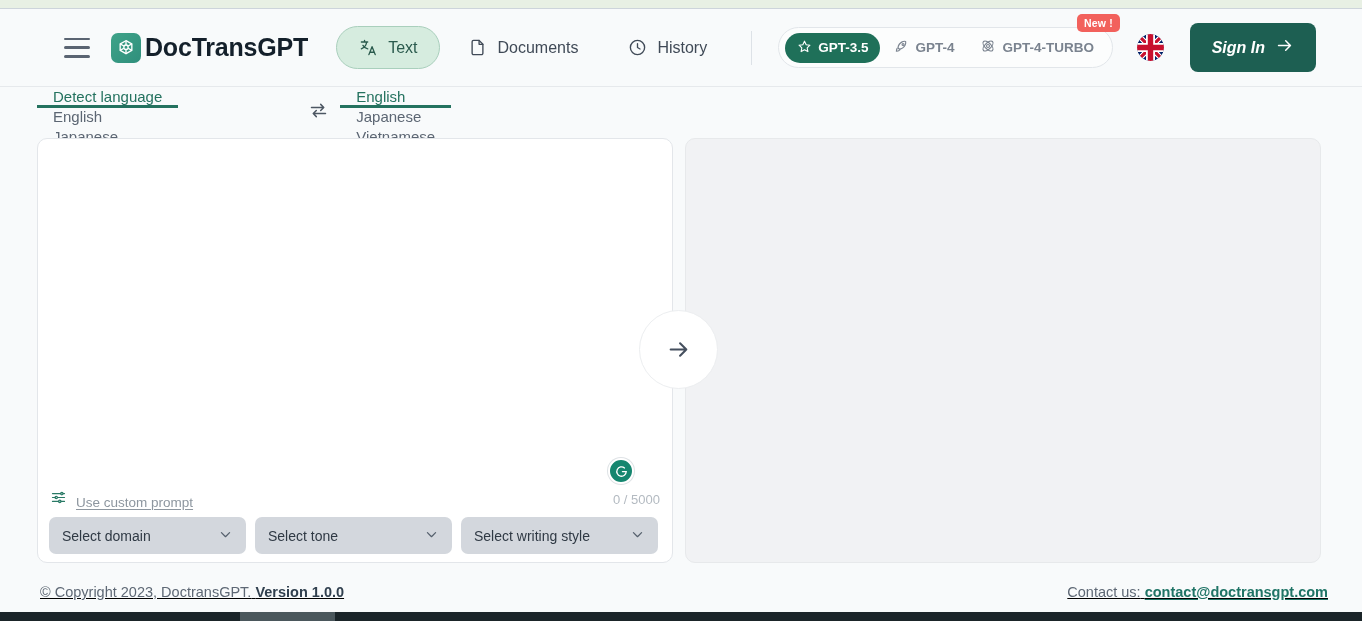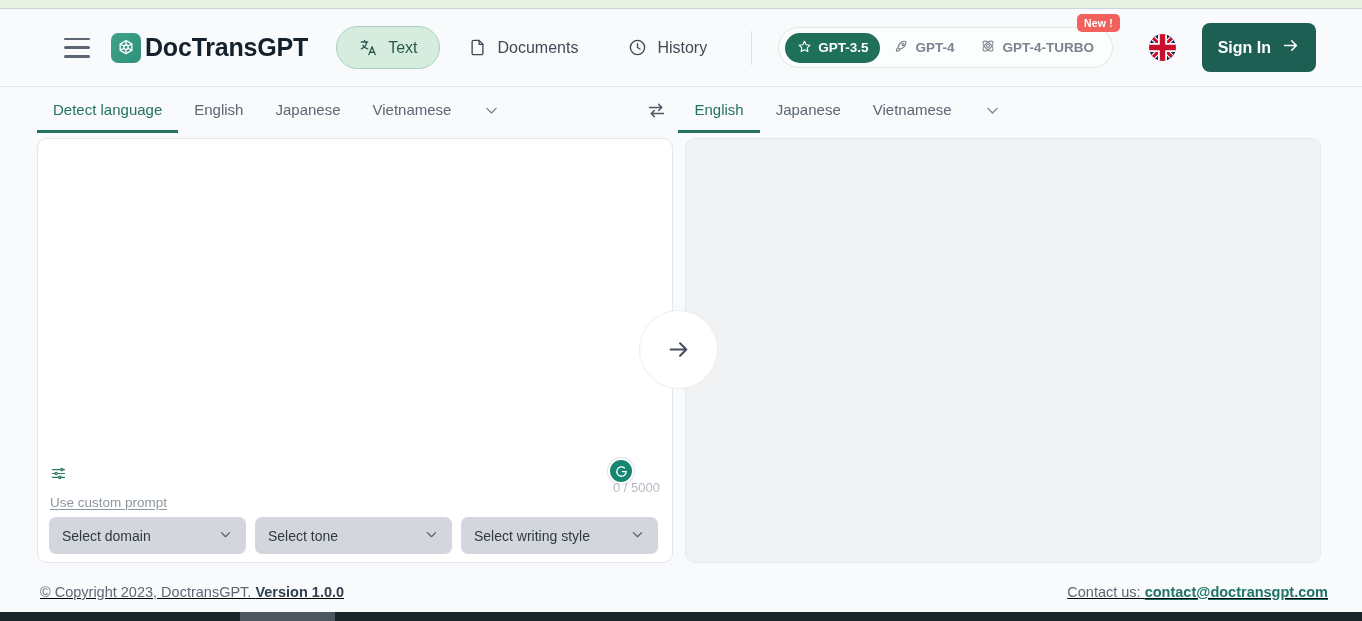--- a/index.html
+++ b/index.html
@@ -77,30 +77,30 @@
   .spacer { flex: 1; }
 
   .flag {
     width: 27px; height: 27px; border-radius: 50%; overflow: hidden;
     margin-right: 26px; flex-shrink: 0;
   }
 
   .signin {
     display: flex; align-items: center; gap: 10px;
     background: #1d5f52; color: #fff; font-size: 16px; font-weight: 700;
-    padding: 13px 16px; border-radius: 8px; margin-right: 46px;
-    cursor: pointer; white-space: nowrap; border: none;
+    padding: 13px 22px; border-radius: 8px; margin-right: 46px;
+    cursor: pointer; white-space: nowrap; border: none; font-style: italic;
   }
 
   
   .langbar {
     position: absolute; top: 88px; left: 0; width: 1362px; height: 45px;
     display: flex; align-items: stretch;
   }
-  .langside { display: flex; align-items: stretch; }
+  .langside { display: flex; align-items: stretch; flex-direction: column; }
   .langside.left { margin-left: 37px; }
   .lang-tab {
     display: flex; align-items: center; padding: 0 16px;
     font-size: 15px; color: #5c6673; cursor: pointer; white-space: nowrap;
     border-bottom: 3px solid transparent;
   }
   .lang-tab.active { color: #24725f; border-bottom-color: #24725f; }
   .chev { display: flex; align-items: center; padding: 0 16px; cursor: pointer; }
   .swap-btn {
     display: flex; align-items: center; justify-content: center;
@@ -125,21 +125,21 @@
     box-shadow: 0 0 0 1px #dfe3e6;
     display: flex; align-items: center; justify-content: center;
     cursor: pointer;
   }
 
   .prompt-row {
     position: absolute; left: 12px; right: 12px; bottom: 52px;
     display: flex; align-items: center;
   }
   .prompt-link {
-    display: flex; align-items: flex-start; gap: 9px; cursor: pointer; flex-direction: column;
+    display: flex; align-items: flex-end; gap: 9px; cursor: pointer;
   }
   .prompt-link .txt {
     font-size: 13.5px; color: #8d969f; text-decoration: underline;
     text-underline-offset: 2px;
   }
   .counter { margin-left: auto; font-size: 13px; color: #b3bac1; }
 
   .selects {
     position: absolute; left: 11px; bottom: 8px;
     display: flex; gap: 9px;

